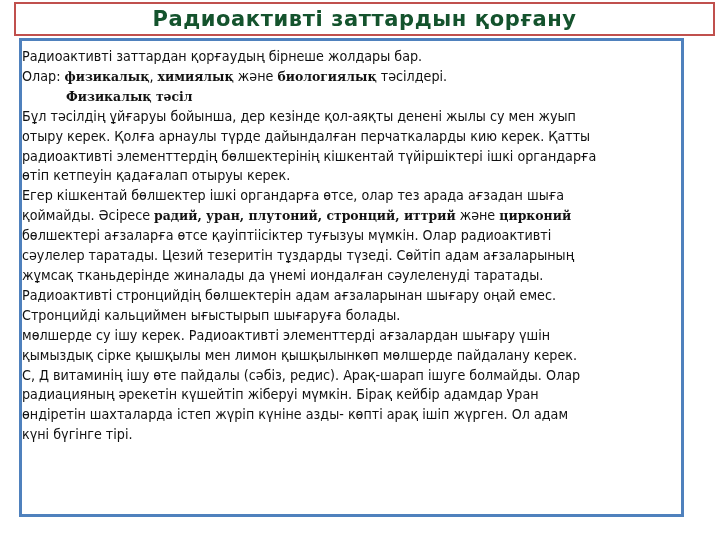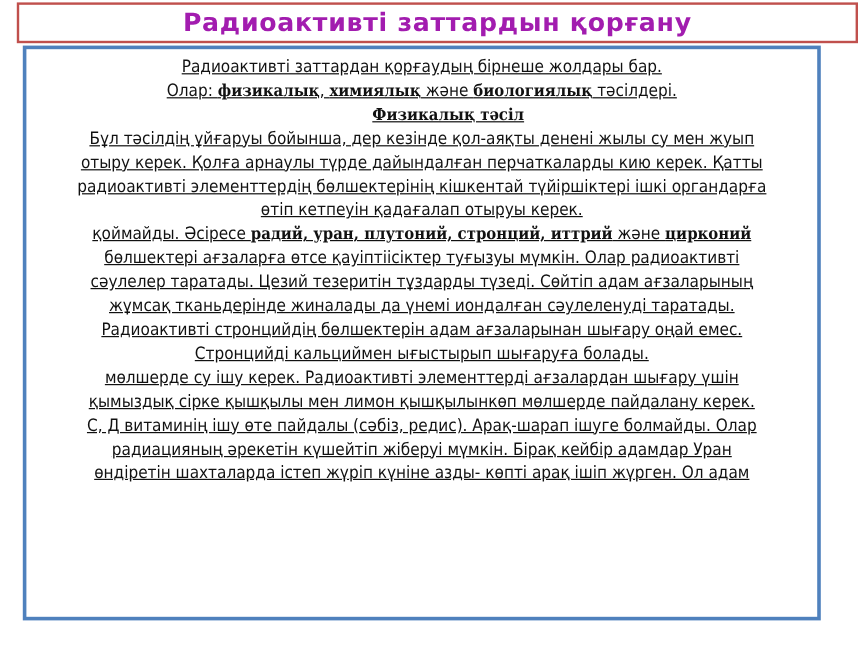--- a/index.html
+++ b/index.html
@@ -27,46 +27,44 @@
       display: flex;
       align-items: center;
       justify-content: center;
       background: #ffffff;
     }
     .title-text {
       font-family: "DejaVu Sans", sans-serif;
       font-weight: bold;
       font-size: 21px;
       letter-spacing: 0.6px;
-      color: #a21caf;
+      color: #14532d;
       line-height: 1;
       margin-top: 1px;
     }
     .content-box {
       position: absolute;
       left: 19px;
       top: 38px;
       width: 659px;
       height: 473px;
       border: 3px solid #4f81bd;
       box-sizing: content-box;
       background: #ffffff;
     }
     .content-text {
       position: absolute;
       left: 0;
       top: 6px;
       width: 659px;
-      text-align: center;
       font-family: "DejaVu Sans Condensed", "DejaVu Sans", sans-serif;
       font-stretch: condensed;
       font-size: 14.2px;
       line-height: 19.9px;
       color: #111111;
-      text-decoration: underline;
     }
     .line {
       display: block;
       white-space: nowrap;
     }
     .b {
       font-family: "DejaVu Serif", "Liberation Serif", serif;
       font-weight: bold;
       font-stretch: condensed;
       font-size: 13.8px;
@@ -94,29 +92,31 @@
 
       <span class="line"><span>Олар: </span><span class="b">физикалық</span><span>, </span><span class="b">химиялық</span><span> және </span><span class="b">биологиялық</span><span> тәсілдері.</span></span>
 
       <span class="line heading">Физикалық тәсіл</span>
 
       <span class="line">Бұл тәсілдің ұйғаруы бойынша, дер кезінде қол-аяқты денені жылы су мен жуып</span>
       <span class="line">отыру керек. Қолға арнаулы түрде дайындалған перчаткаларды кию керек. Қатты</span>
       <span class="line">радиоактивті элементтердің бөлшектерінің кішкентай түйіршіктері ішкі органдарға</span>
       <span class="line">өтіп кетпеуін қадағалап отыруы керек.</span>
 
+      <span class="line">Егер кішкентай бөлшектер ішкі органдарға өтсе, олар тез арада ағзадан шыға</span>
       <span class="line"><span>қоймайды. Әсіресе </span><span class="b">радий, уран, плутоний, стронций, иттрий</span><span> және </span><span class="b">цирконий</span></span>
       <span class="line">бөлшектері ағзаларға өтсе қауіптіісіктер туғызуы мүмкін. Олар радиоактивті</span>
       <span class="line">сәулелер таратады. Цезий тезеритін тұздарды түзеді. Сөйтіп адам ағзаларының</span>
       <span class="line">жұмсақ тканьдерінде жиналады да үнемі иондалған сәулеленуді таратады.</span>
       <span class="line">Радиоактивті стронцийдің бөлшектерін адам ағзаларынан шығару оңай емес.</span>
       <span class="line">Стронцийді кальциймен ығыстырып шығаруға болады.</span>
 
       <span class="line">мөлшерде су ішу керек. Радиоактивті элементтерді ағзалардан шығару үшін</span>
       <span class="line">қымыздық сірке қышқылы мен лимон қышқылынкөп мөлшерде пайдалану керек.</span>
       <span class="line">С, Д витаминің ішу өте пайдалы (сәбіз, редис). Арақ-шарап ішуге болмайды. Олар</span>
       <span class="line">радиацияның әрекетін күшейтіп жіберуі мүмкін. Бірақ кейбір адамдар Уран</span>
       <span class="line">өндіретін шахталарда істеп жүріп күніне азды- көпті арақ ішіп жүрген. Ол адам</span>
+      <span class="line">күні бүгінге тірі.</span>
 
     </div>
   </div>
 
 </div>
 
 </body></html>

